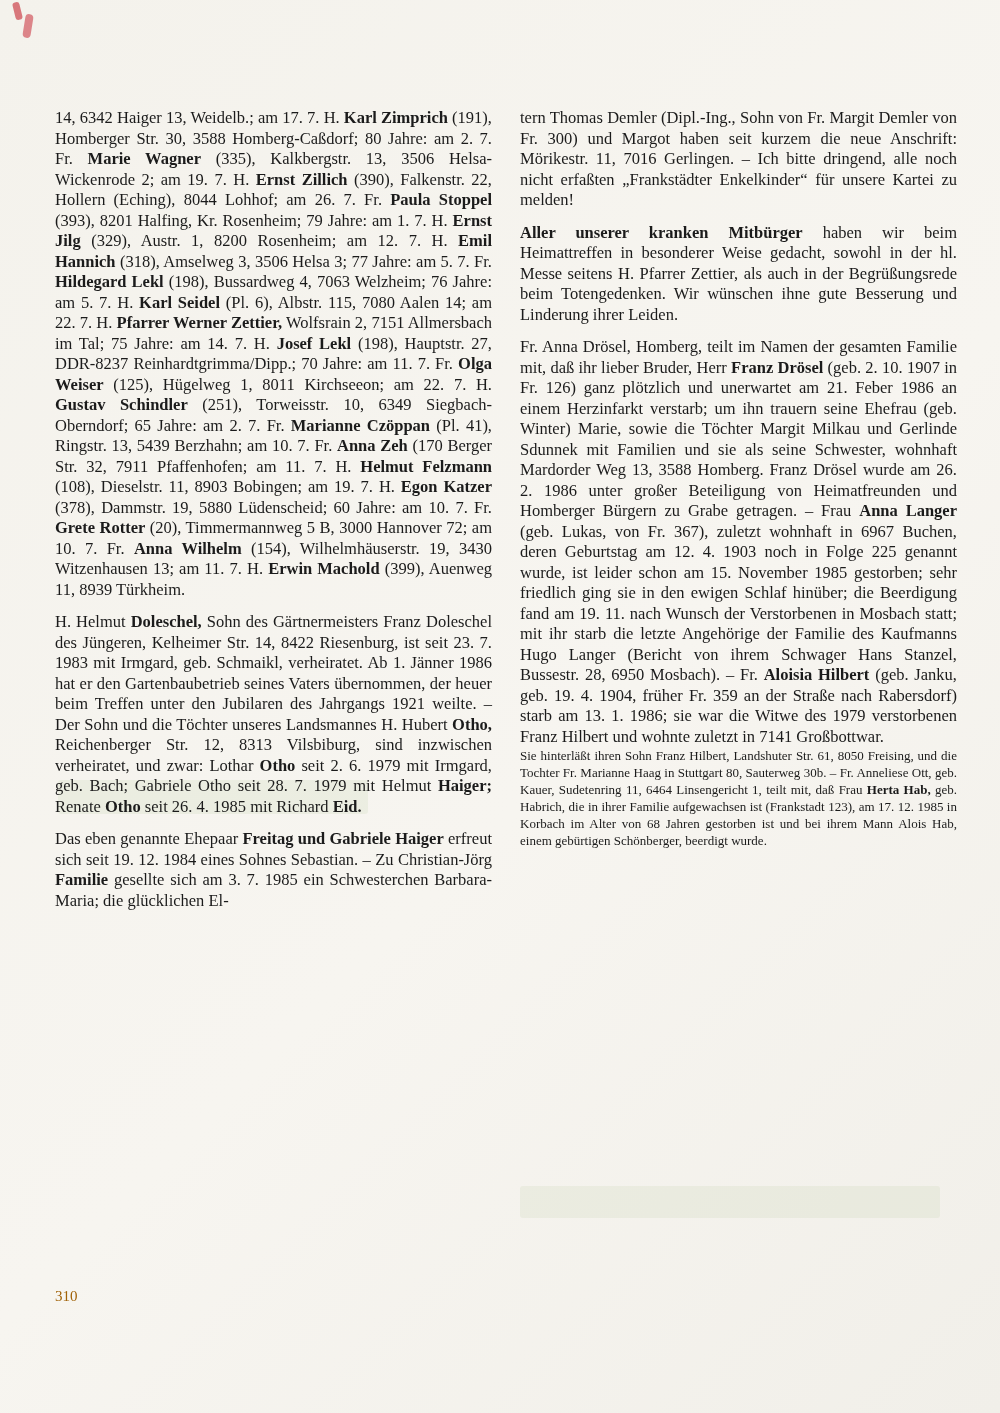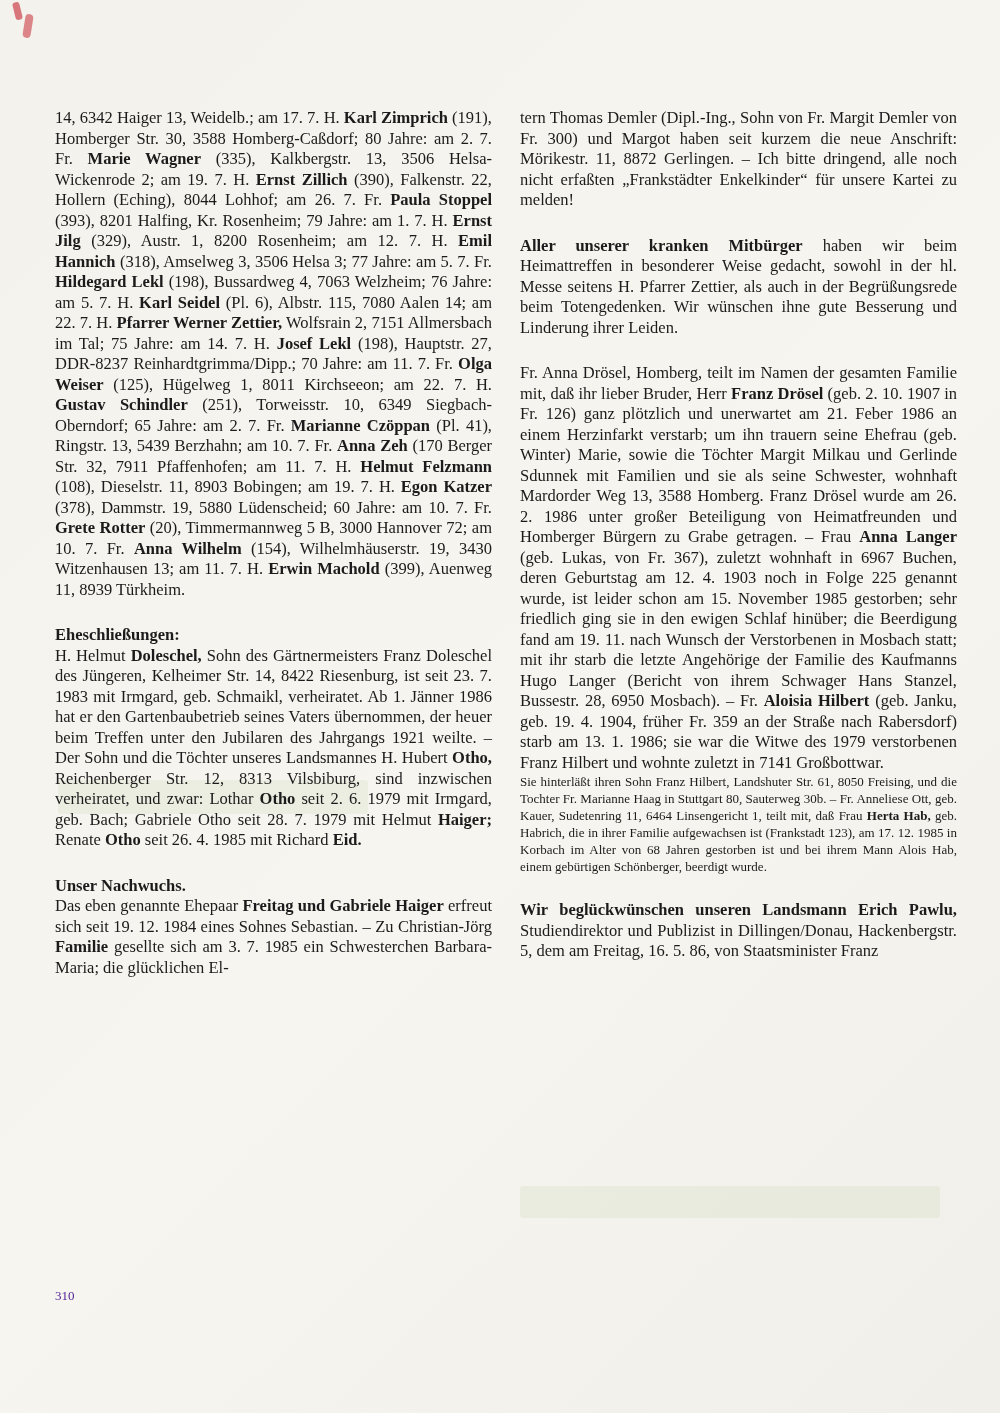--- a/index.html
+++ b/index.html
@@ -15,29 +15,29 @@
   .columns {
     position:absolute; left:55px; top:108px; width:902px;
     display:flex; gap:28px;
   }
   .col {
     width:437px;
     text-align:justify;
     font-size:16.5px;
     line-height:20.5px;
   }
-  .section { margin-top:25px; }
+  .section { margin-top:12px; }
   .section:first-child { margin-top:0; }
   .heading { font-size:16.5px; font-weight:bold; line-height:20.5px; }
   .para { text-align:justify; }
   .para.small { font-size:13px; line-height:17px; }
   .b { font-weight:bold; }
   .page-number {
     position:absolute; left:55px; top:1288px;
-    font-size:13px; color:#4c1d95;
+    font-size:15px; color:#a16207;
   }
   .scan-mark-1 {
     position:absolute; left:14px; top:2px; width:7px; height:18px;
     background:rgba(196,36,48,0.6); border-radius:3px; transform:rotate(-14deg);
   }
   .scan-mark-2 {
     position:absolute; left:24px; top:14px; width:8px; height:24px;
     background:rgba(200,44,56,0.55); border-radius:4px; transform:rotate(9deg);
   }
   .bleed-1 {
@@ -57,39 +57,34 @@
   <div class="scan-mark-2"></div>
   <div class="bleed-1"></div>
   <div class="bleed-2"></div>
 
   <div class="columns">
     <div class="col">
         <div class="section">
           <p class="para"><span>14, 6342 Haiger 13, Weidelb.; am 17. 7. H. </span><span class="b">Karl Zimprich</span><span> (191), Homberger Str. 30, 3588 Homberg-Caßdorf; 80 Jahre: am 2. 7. Fr. </span><span class="b">Marie Wagner</span><span> (335), Kalkbergstr. 13, 3506 Helsa-Wickenrode 2; am 19. 7. H. </span><span class="b">Ernst Zillich</span><span> (390), Falkenstr. 22, Hollern (Eching), 8044 Lohhof; am 26. 7. Fr. </span><span class="b">Paula Stoppel</span><span> (393), 8201 Halfing, Kr. Rosenheim; 79 Jahre: am 1. 7. H. </span><span class="b">Ernst Jilg</span><span> (329), Austr. 1, 8200 Rosenheim; am 12. 7. H. </span><span class="b">Emil Hannich</span><span> (318), Amselweg 3, 3506 Helsa 3; 77 Jahre: am 5. 7. Fr. </span><span class="b">Hildegard Lekl</span><span> (198), Bussardweg 4, 7063 Welzheim; 76 Jahre: am 5. 7. H. </span><span class="b">Karl Seidel</span><span> (Pl. 6), Albstr. 115, 7080 Aalen 14; am 22. 7. H. </span><span class="b">Pfarrer Werner Zettier,</span><span> Wolfsrain 2, 7151 Allmersbach im Tal; 75 Jahre: am 14. 7. H. </span><span class="b">Josef Lekl</span><span> (198), Hauptstr. 27, DDR-8237 Reinhardtgrimma/Dipp.; 70 Jahre: am 11. 7. Fr. </span><span class="b">Olga Weiser</span><span> (125), Hügelweg 1, 8011 Kirchseeon; am 22. 7. H. </span><span class="b">Gustav Schindler</span><span> (251), Torweisstr. 10, 6349 Siegbach-Oberndorf; 65 Jahre: am 2. 7. Fr. </span><span class="b">Marianne Czöppan</span><span> (Pl. 41), Ringstr. 13, 5439 Berzhahn; am 10. 7. Fr. </span><span class="b">Anna Zeh</span><span> (170 Berger Str. 32, 7911 Pfaffenhofen; am 11. 7. H. </span><span class="b">Helmut Felzmann</span><span> (108), Dieselstr. 11, 8903 Bobingen; am 19. 7. H. </span><span class="b">Egon Katzer</span><span> (378), Dammstr. 19, 5880 Lüdenscheid; 60 Jahre: am 10. 7. Fr. </span><span class="b">Grete Rotter</span><span> (20), Timmermannweg 5 B, 3000 Hannover 72; am 10. 7. Fr. </span><span class="b">Anna Wilhelm</span><span> (154), Wilhelmhäuserstr. 19, 3430 Witzenhausen 13; am 11. 7. H. </span><span class="b">Erwin Machold</span><span> (399), Auenweg 11, 8939 Türkheim.</span></p>
         </div>
         <div class="section">
-          <div class="heading">Eheschließungen:</div>
           <p class="para"><span>H. Helmut </span><span class="b">Doleschel,</span><span> Sohn des Gärtnermeisters Franz Doleschel des Jüngeren, Kelheimer Str. 14, 8422 Riesenburg, ist seit 23. 7. 1983 mit Irmgard, geb. Schmaikl, verheiratet. Ab 1. Jänner 1986 hat er den Gartenbaubetrieb seines Vaters übernommen, der heuer beim Treffen unter den Jubilaren des Jahrgangs 1921 weilte. – Der Sohn und die Töchter unseres Landsmannes H. Hubert </span><span class="b">Otho,</span><span> Reichenberger Str. 12, 8313 Vilsbiburg, sind inzwischen verheiratet, und zwar: Lothar </span><span class="b">Otho</span><span> seit 2. 6. 1979 mit Irmgard, geb. Bach; Gabriele Otho seit 28. 7. 1979 mit Helmut </span><span class="b">Haiger;</span><span> Renate </span><span class="b">Otho</span><span> seit 26. 4. 1985 mit Richard </span><span class="b">Eid.</span></p>
         </div>
         <div class="section">
-          <div class="heading">Unser Nachwuchs.</div>
           <p class="para"><span>Das eben genannte Ehepaar </span><span class="b">Freitag und Gabriele Haiger</span><span> erfreut sich seit 19. 12. 1984 eines Sohnes Sebastian. – Zu Christian-Jörg </span><span class="b">Familie</span><span> gesellte sich am 3. 7. 1985 ein Schwesterchen Barbara-Maria; die glücklichen El-</span></p>
         </div>
       </div>
     <div class="col">
         <div class="section">
-          <p class="para"><span>tern Thomas Demler (Dipl.-Ing., Sohn von Fr. Margit Demler von Fr. 300) und Margot haben seit kurzem die neue Anschrift: Mörikestr. 11, 8872 Gerlingen. – Ich bitte dringend, alle noch nicht erfaßten „Frankstädter Enkelkinder“ für unsere Kartei zu melden!</span></p>
+          <p class="para"><span>tern Thomas Demler (Dipl.-Ing., Sohn von Fr. Margit Demler von Fr. 300) und Margot haben seit kurzem die neue Anschrift: Mörikestr. 11, 7016 Gerlingen. – Ich bitte dringend, alle noch nicht erfaßten „Frankstädter Enkelkinder“ für unsere Kartei zu melden!</span></p>
         </div>
         <div class="section">
           <p class="para"><span class="b">Aller unserer kranken Mitbürger</span><span> haben wir beim Heimattreffen in besonderer Weise gedacht, sowohl in der hl. Messe seitens H. Pfarrer Zettier, als auch in der Begrüßungsrede beim Totengedenken. Wir wünschen ihne gute Besserung und Linderung ihrer Leiden.</span></p>
         </div>
         <div class="section">
           <p class="para"><span>Fr. Anna Drösel, Homberg, teilt im Namen der gesamten Familie mit, daß ihr lieber Bruder, Herr </span><span class="b">Franz Drösel</span><span> (geb. 2. 10. 1907 in Fr. 126) ganz plötzlich und unerwartet am 21. Feber 1986 an einem Herzinfarkt verstarb; um ihn trauern seine Ehefrau (geb. Winter) Marie, sowie die Töchter Margit Milkau und Gerlinde Sdunnek mit Familien und sie als seine Schwester, wohnhaft Mardorder Weg 13, 3588 Homberg. Franz Drösel wurde am 26. 2. 1986 unter großer Beteiligung von Heimatfreunden und Homberger Bürgern zu Grabe getragen. – Frau </span><span class="b">Anna Langer</span><span> (geb. Lukas, von Fr. 367), zuletzt wohnhaft in 6967 Buchen, deren Geburtstag am 12. 4. 1903 noch in Folge 225 genannt wurde, ist leider schon am 15. November 1985 gestorben; sehr friedlich ging sie in den ewigen Schlaf hinüber; die Beerdigung fand am 19. 11. nach Wunsch der Verstorbenen in Mosbach statt; mit ihr starb die letzte Angehörige der Familie des Kaufmanns Hugo Langer (Bericht von ihrem Schwager Hans Stanzel, Bussestr. 28, 6950 Mosbach). – Fr. </span><span class="b">Aloisia Hilbert</span><span> (geb. Janku, geb. 19. 4. 1904, früher Fr. 359 an der Straße nach Rabersdorf) starb am 13. 1. 1986; sie war die Witwe des 1979 verstorbenen Franz Hilbert und wohnte zuletzt in 7141 Großbottwar.</span></p>
           <p class="para small"><span>Sie hinterläßt ihren Sohn Franz Hilbert, Landshuter Str. 61, 8050 Freising, und die Tochter Fr. Marianne Haag in Stuttgart 80, Sauterweg 30b. – Fr. Anneliese Ott, geb. Kauer, Sudetenring 11, 6464 Linsengericht 1, teilt mit, daß Frau </span><span class="b">Herta Hab,</span><span> geb. Habrich, die in ihrer Familie aufgewachsen ist (Frankstadt 123), am 17. 12. 1985 in Korbach im Alter von 68 Jahren gestorben ist und bei ihrem Mann Alois Hab, einem gebürtigen Schönberger, beerdigt wurde.</span></p>
         </div>
-        <div class="section">
-          <p class="para"><span class="b">Wir beglückwünschen unseren Landsmann Erich Pawlu,</span><span> Studiendirektor und Publizist in Dillingen/Donau, Hackenbergstr. 5, dem am Freitag, 16. 5. 86, von Staatsminister Franz</span></p>
-        </div>
       </div>
   </div>
 
   <div class="page-number">310</div>
 </div>
 
 </body></html>

